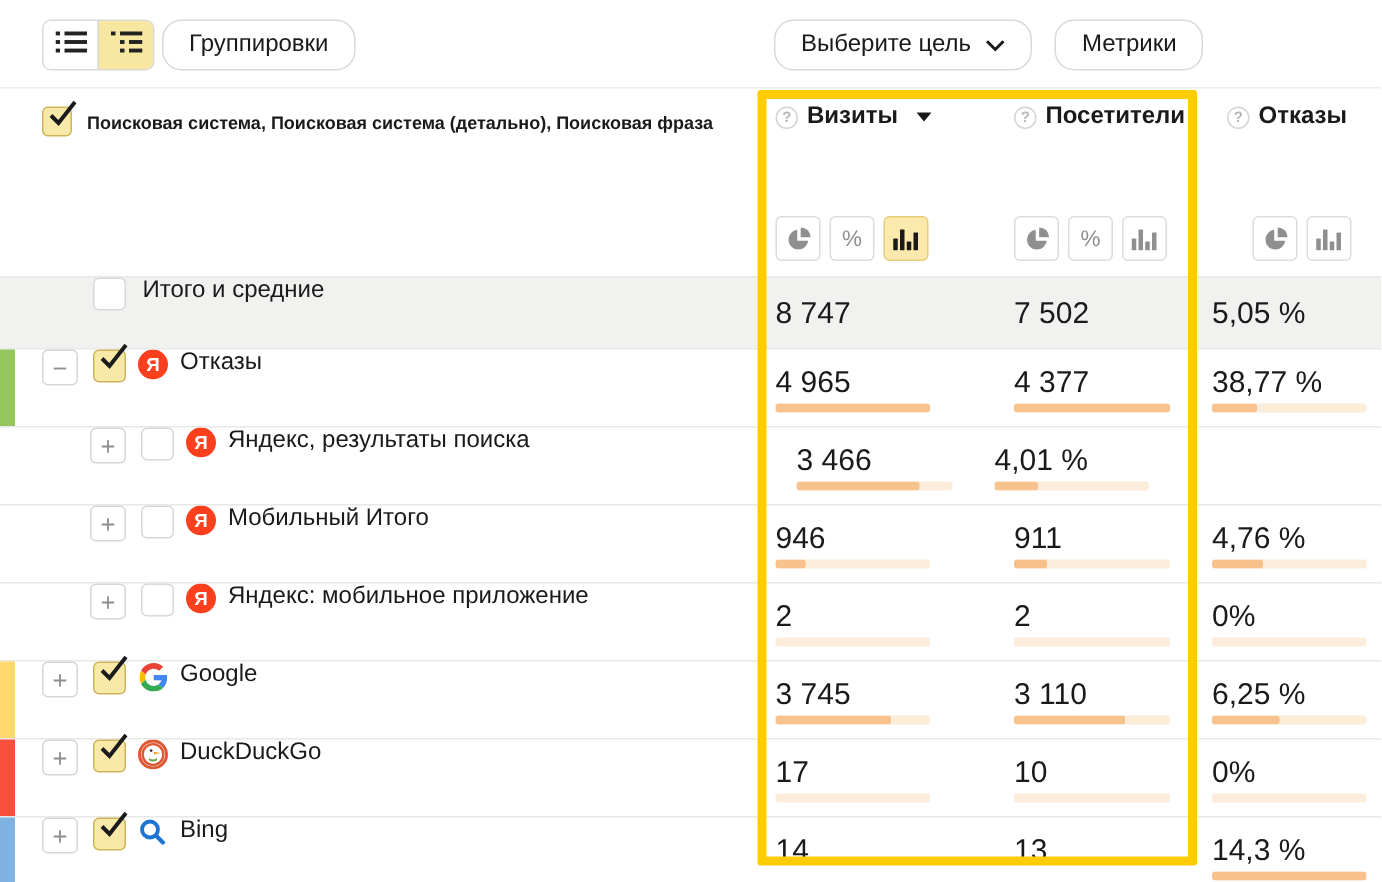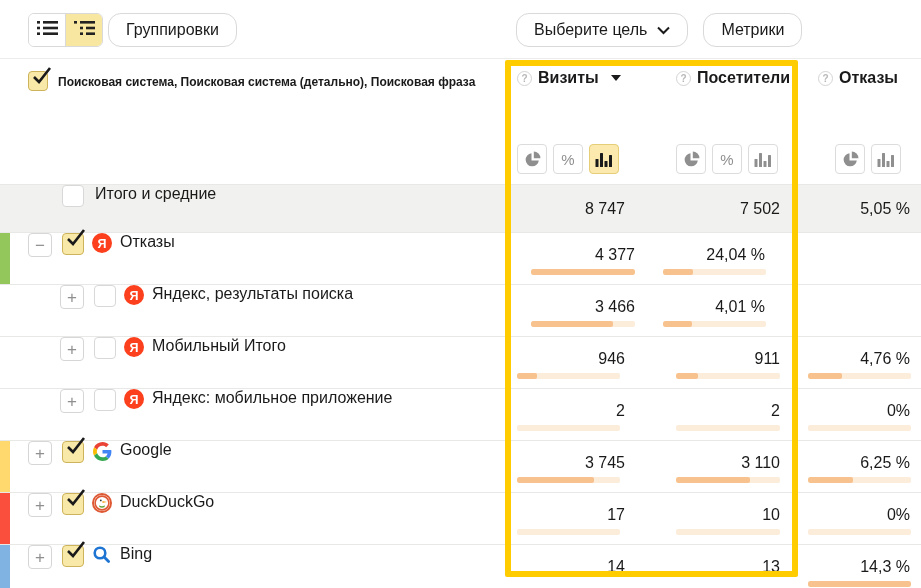--- a/index.html
+++ b/index.html
@@ -62,21 +62,21 @@
   .row .checkbox{margin-left:10px;}
   .row.summary .checkbox{margin-left:62px;}
   .engine-icon{margin-left:8px;width:20px;height:20px;flex:none;display:flex;align-items:center;justify-content:center;}
   .row-label{margin-left:8px;font-size:16px;white-space:nowrap;}
   .row.summary .row-label{margin-left:11px;}
   .cell{box-sizing:border-box;padding-top:12px;}
   .row.summary .cell{padding-top:14px;}
   .cell.visits{width:145px;padding-left:12px;padding-right:25px;}
   .cell.visitors{width:148px;padding-left:26px;padding-right:18px;}
   .cell.bounce{width:122px;padding-left:10px;padding-right:10px;}
-  .num{text-align:right;font-size:16px;line-height:20px;}
+  .num{text-align:left;font-size:20px;line-height:20px;}
   .bar{height:6px;margin-top:4px;background:#fcecda;border-radius:2px;overflow:hidden;}
   .cell.visits .bar{width:103px;}
   .cell.visitors .bar{width:104px;}
   .cell.bounce .bar{width:103px;}
   .bar i{display:block;height:100%;background:#f7c28e;border-radius:2px;}
 
   
   .highlight-box{position:absolute;left:505px;top:60px;width:293px;height:517px;box-sizing:border-box;
                  border:6px solid #ffcc00;border-radius:2px;pointer-events:none;z-index:5;}
 </style>
@@ -257,28 +257,34 @@
             </svg>
           </span>
       <span class="engine-icon">
             <svg width="20" height="20" viewBox="0 0 20 20">
               <circle cx="10" cy="10" r="10" fill="#fc3f1d"></circle>
               <text x="10" y="14.5" text-anchor="middle" font-size="12.5" font-weight="bold" fill="#fff" font-family="Liberation Sans, sans-serif">Я</text>
             </svg>
           </span>
       <span class="row-label">Отказы</span>
     </div>
+    <div class="cell visits">
+      <div class="num">4 965</div>
+      <div class="bar">
+            <i style="width: 100%;"></i>
+          </div>
+    </div>
     <div class="cell visitors">
       <div class="num">4 377</div>
       <div class="bar">
             <i style="width: 100%;"></i>
           </div>
     </div>
     <div class="cell bounce">
-      <div class="num">24,04 %</div>
+      <div class="num">38,77 %</div>
       <div class="bar">
             <i style="width: 29%;"></i>
           </div>
     </div>
   </div>
       <div class="row child">
     <div class="row-left">
 
       <span class="expand-btn">+</span>
       <span class="checkbox"></span>

